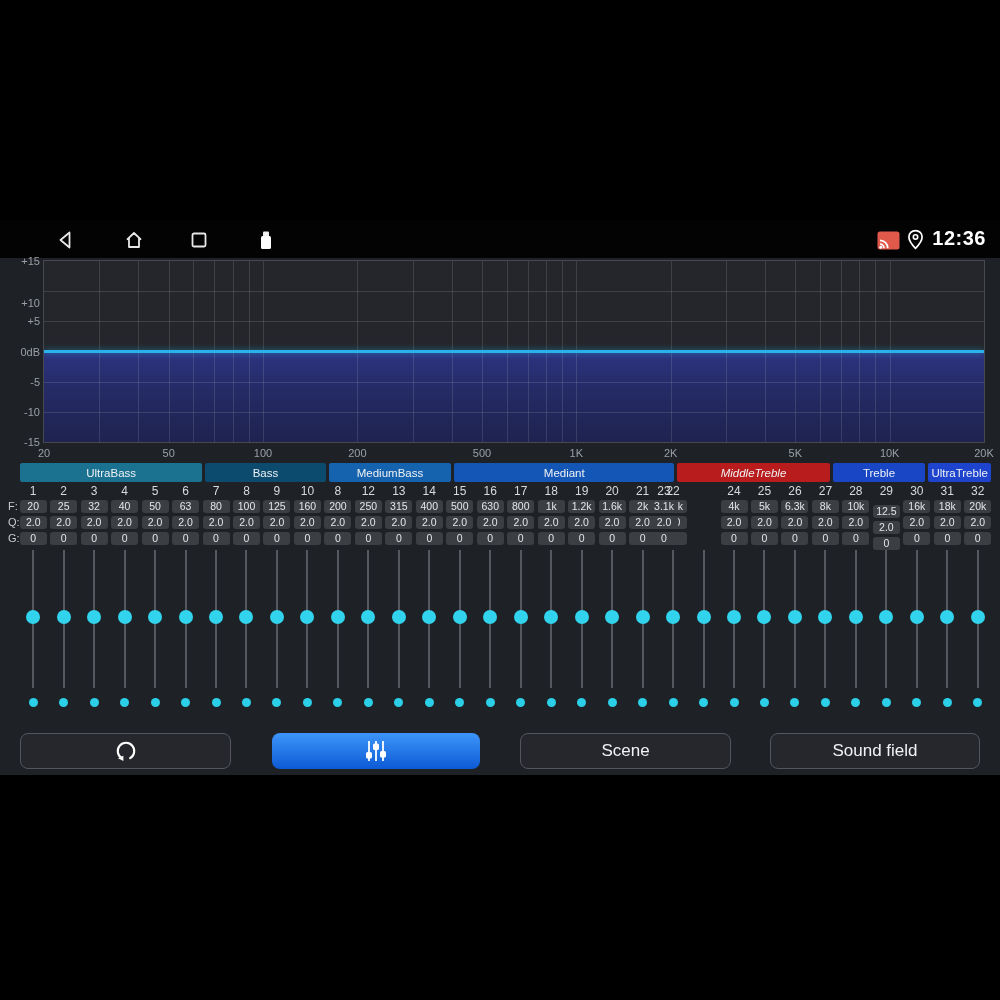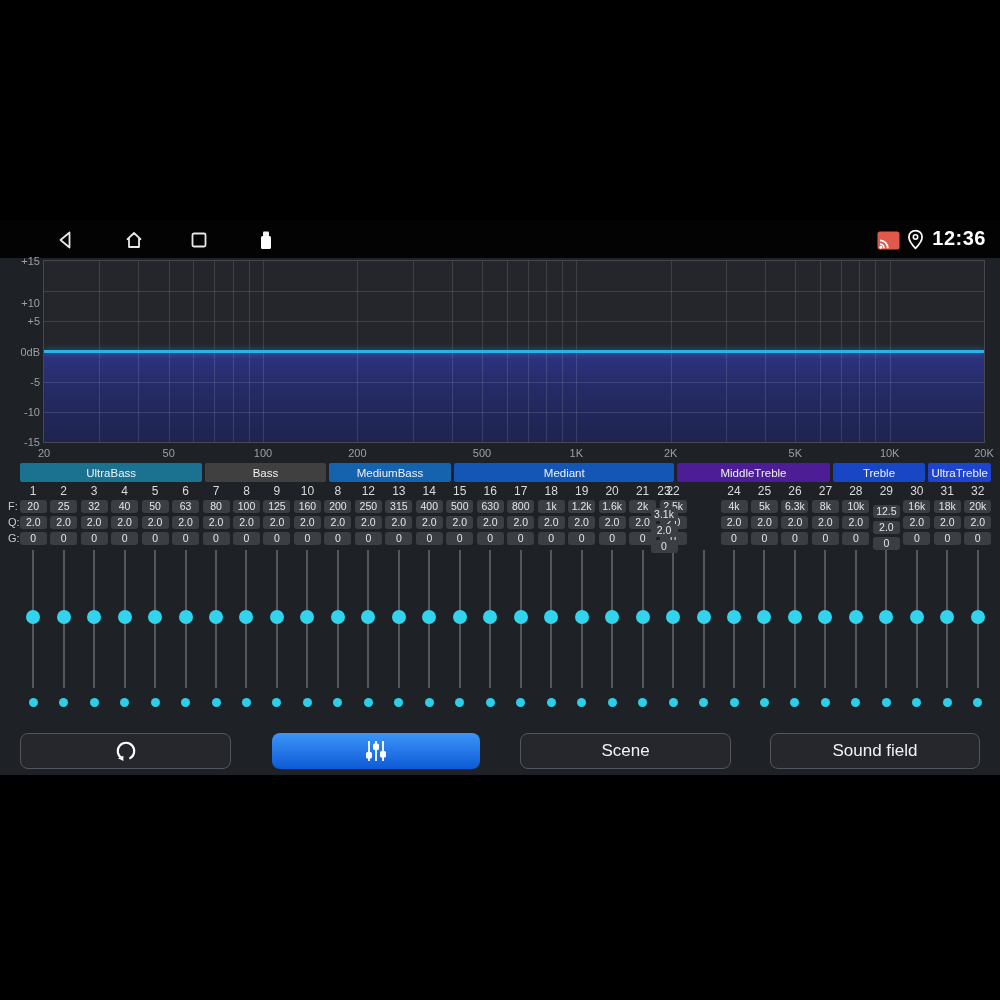--- a/index.html
+++ b/index.html
@@ -130,24 +130,24 @@
         <div class="xtick" style="left: 576.344px;">1K</div>
         <div class="xtick" style="left: 670.667px;">2K</div>
         <div class="xtick" style="left: 795.355px;">5K</div>
         <div class="xtick" style="left: 889.677px;">10K</div>
         <div class="xtick" style="left: 984px;">20K</div>
       </div>
   </div>
 
   <div id="groups">
       <div class="grp" style="background: rgb(27, 113, 144); flex-grow: 183;">UltraBass</div>
-      <div class="grp" style="background: #404040; flex-grow: 121;">Bass</div>
+      <div class="grp" style="background: #0c4a6e; flex-grow: 121;">Bass</div>
       <div class="grp" style="background: rgb(21, 98, 174); flex-grow: 123;">MediumBass</div>
       <div class="grp" style="background: rgb(20, 86, 182); flex-grow: 221;">Mediant</div>
-      <div class="grp" style="background: #4c1d95; flex-grow: 153;">MiddleTreble</div>
+      <div class="grp" style="background: #b91c1c; flex-grow: 153; font-style: italic;">MiddleTreble</div>
       <div class="grp" style="background: rgb(24, 70, 196); flex-grow: 93;">Treble</div>
       <div class="grp" style="background: rgb(30, 68, 206); flex-grow: 63;">UltraTreble</div>
     </div>
 
   <div id="rowlabs">
       <div class="rowlab" style="top: 242px;">F:</div>
       <div class="rowlab" style="top: 258px;">Q:</div>
       <div class="rowlab" style="top: 274px;">G:</div>
     </div>
 
@@ -345,21 +345,21 @@
         <div class="bnum">22</div>
         <div class="vbox" style="margin-top: 1px;">2.5k</div>
         <div class="vbox" style="margin-top: 3px;">2.0</div>
         <div class="vbox" style="margin-top: 3px;">0</div>
       </div>
       <div class="track" style="left: 672.07px;"></div>
       <div class="knob" style="left: 666.07px; background: rgb(49, 212, 236);"></div>
       <div class="mdot" style="left: 668.57px; background: rgb(44, 207, 232);"></div>
       <div class="bcol" style="left: 649px; top: 226px;">
         <div class="bnum">23</div>
-        <div class="vbox" style="margin-top: 9px;">3.1k</div>
+        <div class="vbox" style="margin-top: 1px;">3.1k</div>
         <div class="vbox" style="margin-top: 3px;">2.0</div>
         <div class="vbox" style="margin-top: 3px;">0</div>
       </div>
       <div class="track" style="left: 702.54px;"></div>
       <div class="knob" style="left: 696.54px; background: rgb(49, 212, 236);"></div>
       <div class="mdot" style="left: 699.04px; background: rgb(44, 207, 232);"></div>
       <div class="bcol" style="left: 719.01px; top: 226px;">
         <div class="bnum">24</div>
         <div class="vbox" style="margin-top: 1px;">4k</div>
         <div class="vbox" style="margin-top: 3px;">2.0</div>

